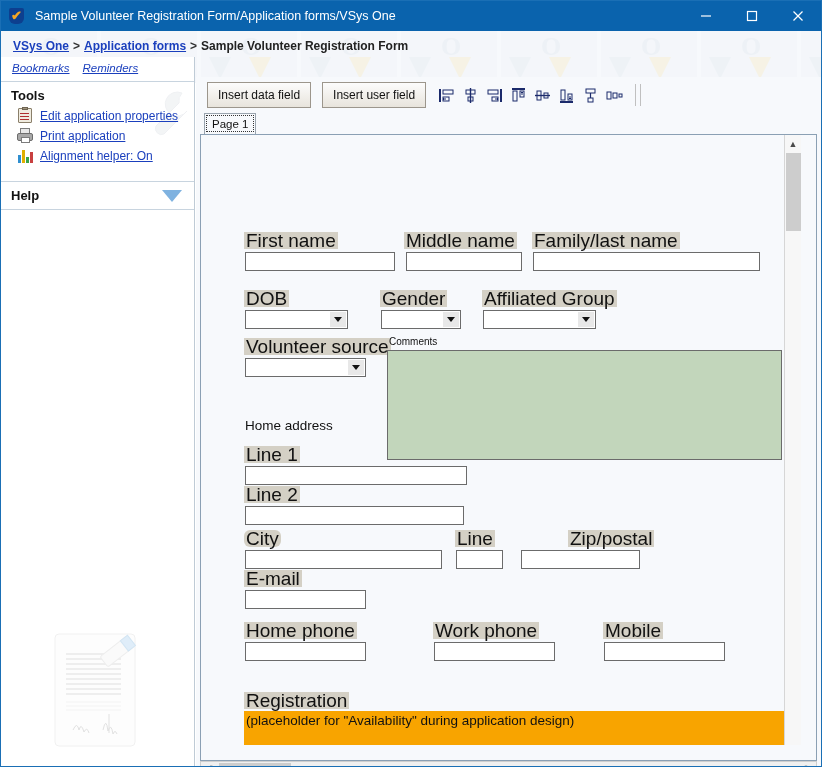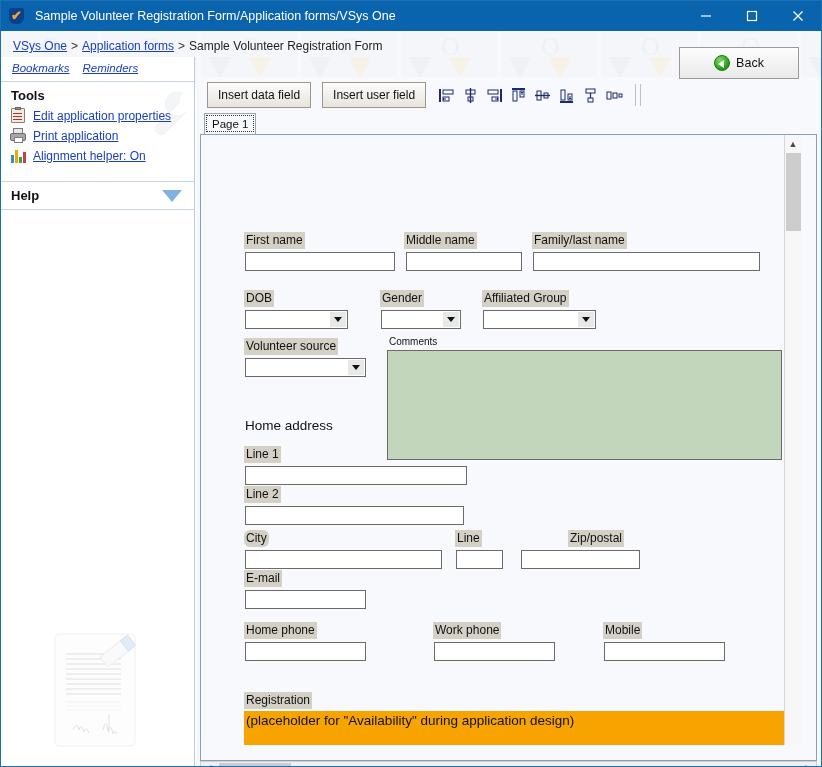--- a/index.html
+++ b/index.html
@@ -55,20 +55,21 @@
     flex: none;
   }
   .winbtn svg { display: block; }
 
   
   #crumbband {
     position: absolute; left: 0; top: 30px;
     width: 820px; height: 52px;
     background: #f7f9fc;
     overflow: hidden;
+    font-weight: bold;
   }
   
   #watermark {
     position: absolute; left: 0; top: 0;
     width: 820px; height: 52px;
     opacity: 0.5;
     pointer-events: none;
   }
   #breadcrumb {
     position: absolute; left: 12px; top: 8px;
@@ -130,21 +131,21 @@
 
   .sep-line {
     position: absolute; left: 0; width: 194px;
     height: 1px; background: #c8d4df;
   }
   #sep1 { top: 24px; }
   #sep2 { top: 124px; }
   #sep3 { top: 152px; }
 
   .tool-row {
-    position: absolute; left: 9px;
+    position: absolute; left: 16px;
     display: flex; align-items: center; gap: 6px;
     cursor: pointer;
   }
   .tool-row .lbl {
     color: #1a3fbd; text-decoration: underline; font-size: 12px;
   }
   #tool0 { top: 50px; }
   #tool1 { top: 70px; }
   #tool2 { top: 90px; }
 
@@ -290,21 +291,21 @@
     position: absolute; left: 18px; top: 1px;
     width: 72px; height: 14px;
     background: #cdcdcd; cursor: pointer;
   }
 
   
   .fld-label {
     position: absolute;
     background: #d4d0c5;
     color: #111;
-    font-size: 12px;
+    font-size: 19px;
     line-height: 17px;
     padding: 0 2px;
     white-space: nowrap;
     cursor: pointer;
   }
   .plain-label {
     position: absolute;
     color: #111; font-size: 13.5px; line-height: 17px;
     background: transparent; white-space: nowrap;
     cursor: pointer;
@@ -400,24 +401,20 @@
           <path d="M48 26 L70 26 L59 48 Z" fill="#f6eccf"></path>
         </pattern>
       </defs>
       <rect x="0" y="0" width="820" height="52" fill="url(#vsyspat)"></rect>
     </svg>
 
     <div id="breadcrumb">
       <a>VSys One</a><span class="sep">&gt;</span><a>Application forms</a><span class="sep">&gt;</span><span>Sample Volunteer Registration Form</span>
     </div>
 
-    <div id="back-button">
-      <span class="back-circle"></span>
-      <span>Back</span>
-    </div>
   </div>
 
   <div id="sidebar">
 
     <div id="nav-links">
       <a>Bookmarks</a><a>Reminders</a>
     </div>
 
     <div class="sep-line" id="sep1"></div>
 

